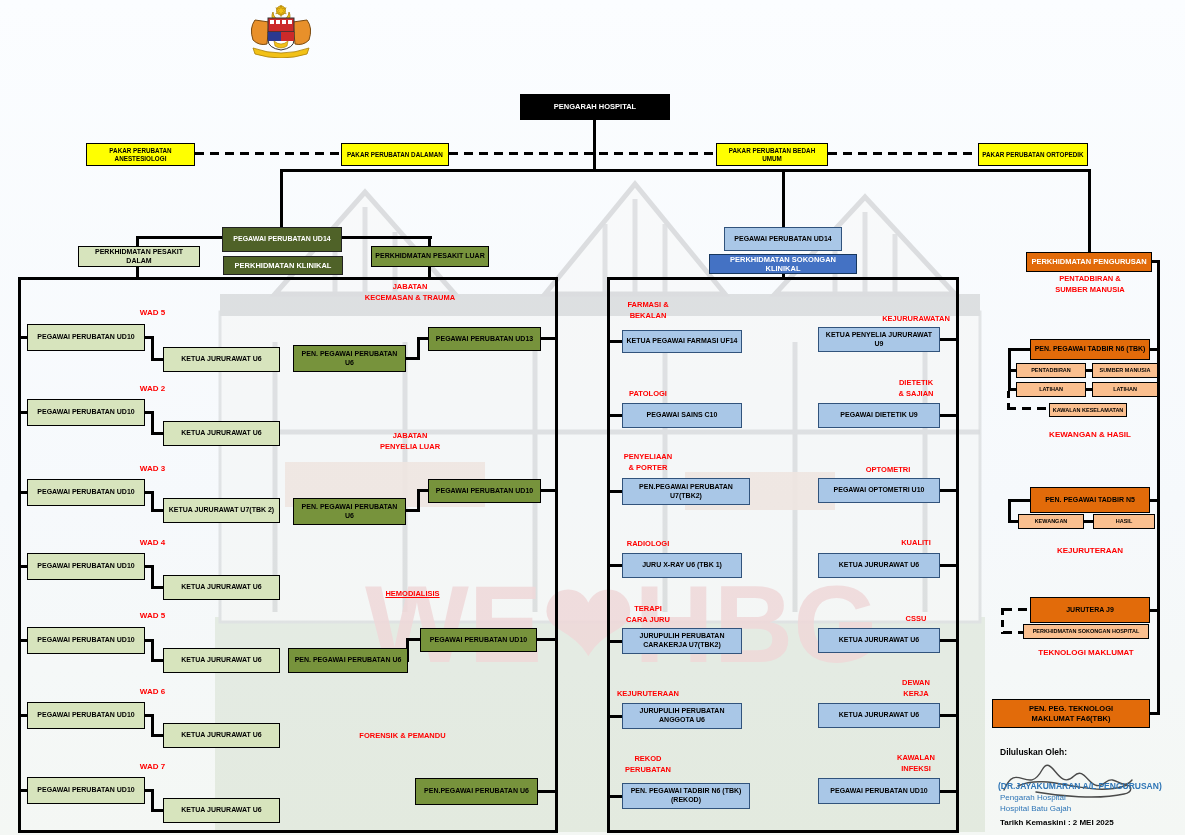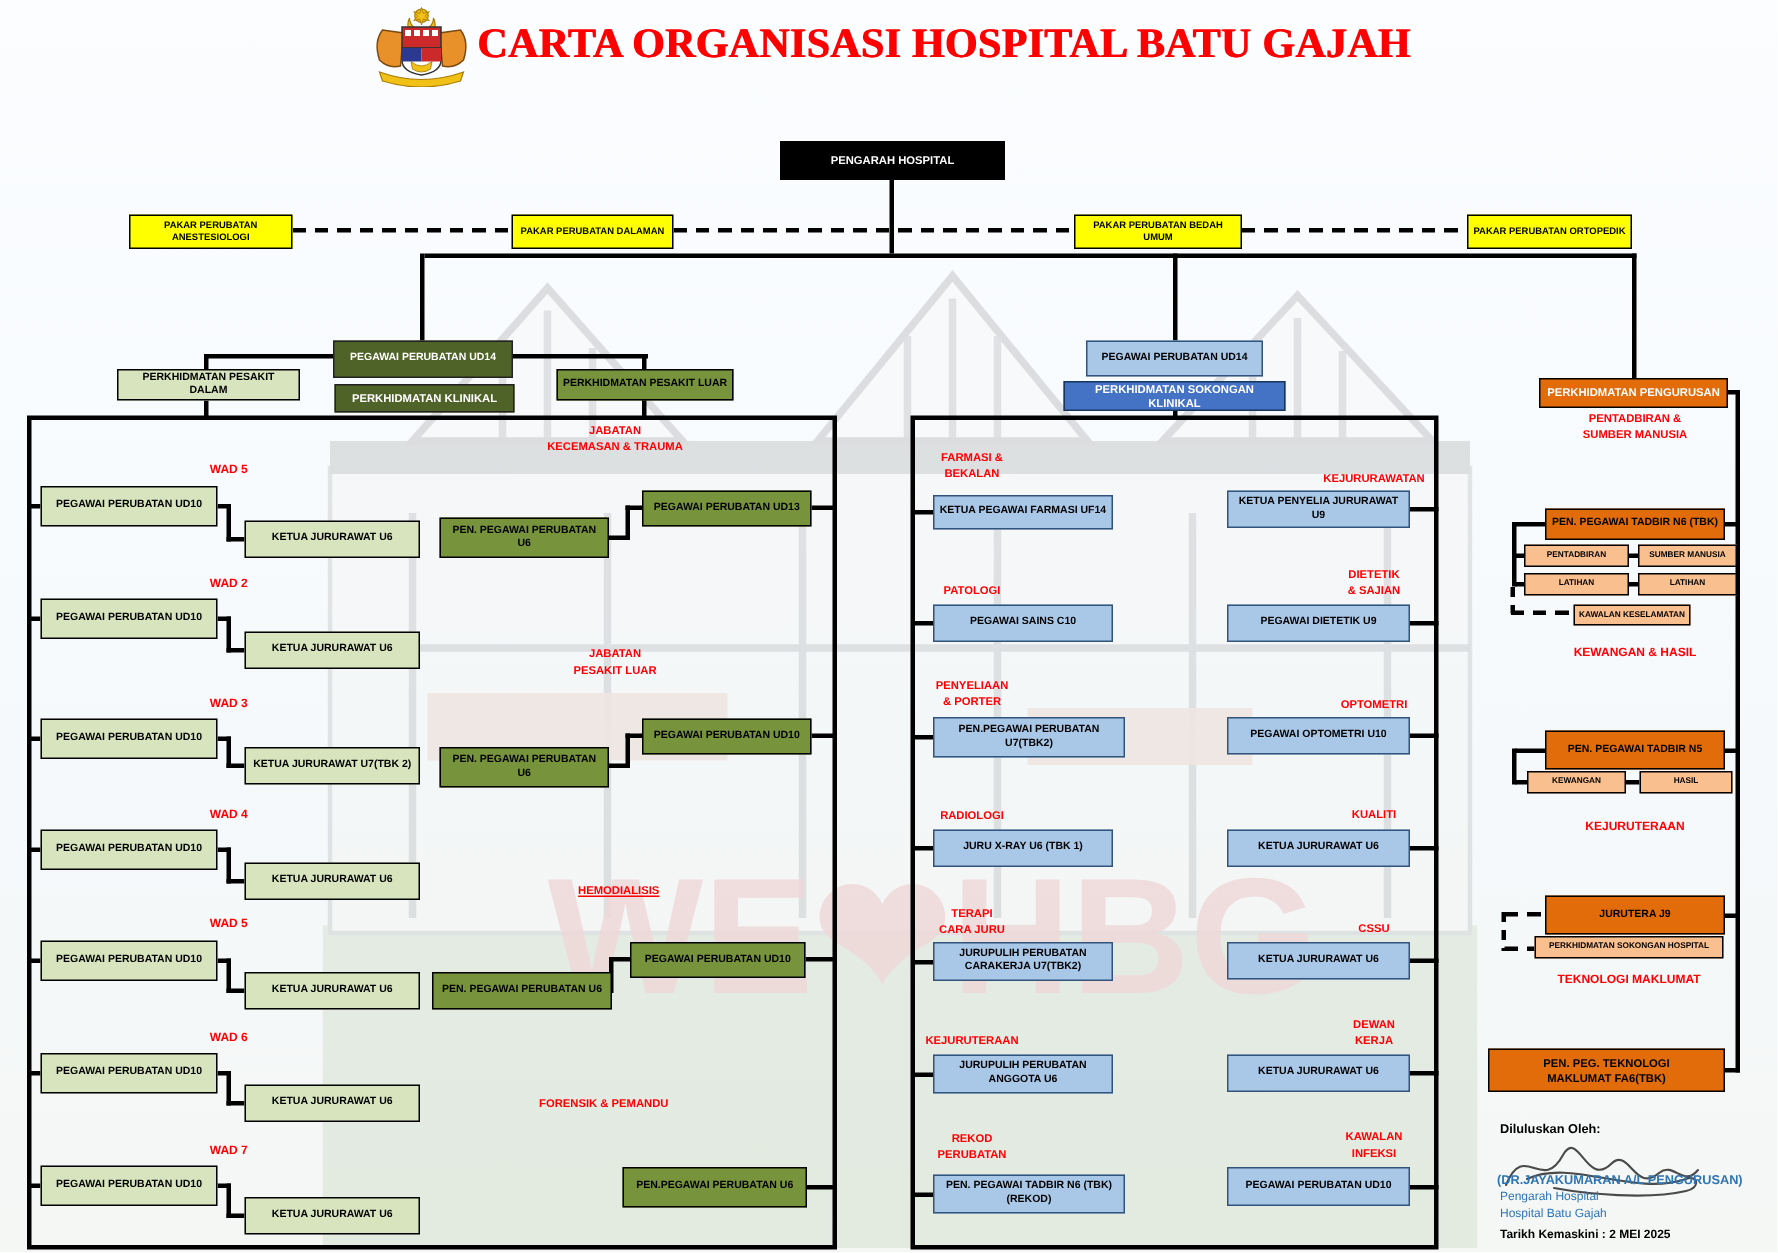--- a/index.html
+++ b/index.html
@@ -84,21 +84,20 @@
         <rect x="33" y="16" width="4" height="4"></rect>
         <rect x="39" y="16" width="4" height="4"></rect>
         <rect x="45" y="16" width="4" height="4"></rect>
       </g>
     <path d="M25 28 h26 v8 q0 8 -13 10 q-13 -2 -13 -10 z" fill="#fff" stroke="#333" stroke-width="1"></path>
     <rect x="25" y="28" width="13" height="9" fill="#2b3990"></rect>
     <rect x="38" y="28" width="13" height="9" fill="#cc2a2a"></rect>
     <path d="M31 37 q7 6 14 0 l-1 5 q-6 4 -12 0 z" fill="#f2c117" stroke="#a97d05" stroke-width=".6"></path>
     <path d="M10 44 q28 10 56 0 l-2 6 q-26 8 -52 0 z" fill="#f2c117" stroke="#a97d05" stroke-width=".8"></path>
   </svg>
-  <div id="title">CARTA ORGANISASI HOSPITAL BATU GAJAH</div>
 
   <div class="bx blackbx" style="left:520px;top:94px;width:150px;height:26px;">PENGARAH HOSPITAL</div>
   <i class="vl" style="left:593px;top:120px;height:49px;"></i>
   <i class="dh" style="left:195px;top:152px;width:146px;"></i>
   <i class="dh" style="left:449px;top:152px;width:267px;"></i>
   <i class="dh" style="left:828px;top:152px;width:150px;"></i>
   <div class="bx yellowbx" style="left:86px;top:143px;width:109px;height:23px;">PAKAR PERUBATAN ANESTESIOLOGI</div>
   <div class="bx yellowbx" style="left:341px;top:143px;width:108px;height:23px;">PAKAR PERUBATAN DALAMAN</div>
   <div class="bx yellowbx" style="left:716px;top:143px;width:112px;height:23px;">PAKAR PERUBATAN BEDAH UMUM</div>
   <div class="bx yellowbx" style="left:978px;top:143px;width:110px;height:23px;">PAKAR PERUBATAN ORTOPEDIK</div>
@@ -195,21 +194,21 @@
   </div>
   <i class="hl" style="left:541px;top:337px;width:17px;"></i>
   <div class="bx olive" style="left:428px;top:327px;width:113px;height:24px;">PEGAWAI PERUBATAN UD13</div>
   <i class="hl" style="left:417px;top:337px;width:11px;"></i>
   <i class="vl" style="left:417px;top:337px;height:23px;"></i>
   <i class="hl" style="left:406px;top:357px;width:13px;"></i>
   <div class="bx olive" style="left:293px;top:345px;width:113px;height:27px;">PEN. PEGAWAI PERUBATAN U6</div>
 
   <div class="redlbl" style="left:350px;top:431px;width:120px;">
     <div>JABATAN</div>
-      <div>PESAKIT LUAR</div>
+      <div>PENYELIA LUAR</div>
   </div>
   <i class="hl" style="left:541px;top:489px;width:17px;"></i>
   <div class="bx olive" style="left:428px;top:479px;width:113px;height:24px;">PEGAWAI PERUBATAN UD10</div>
   <i class="hl" style="left:417px;top:489px;width:11px;"></i>
   <i class="vl" style="left:417px;top:489px;height:23px;"></i>
   <i class="hl" style="left:406px;top:509px;width:13px;"></i>
   <div class="bx olive" style="left:293px;top:498px;width:113px;height:27px;">PEN. PEGAWAI PERUBATAN U6</div>
 
   <div class="redlbl" style="left:350px;top:589px;width:125px;text-decoration:underline;">HEMODIALISIS</div>
   <i class="hl" style="left:537px;top:638px;width:21px;"></i>
@@ -266,21 +265,21 @@
   <i class="hl" style="left:940px;top:338px;width:19px;"></i>
   <div class="bx lbluebx" style="left:818px;top:327px;width:122px;height:25px;">KETUA PENYELIA JURURAWAT U9</div>
 
   <div class="redlbl" style="left:866px;top:378px;width:100px;">
     <div>DIETETIK</div>
       <div>&amp; SAJIAN</div>
   </div>
   <i class="hl" style="left:940px;top:414px;width:19px;"></i>
   <div class="bx lbluebx" style="left:818px;top:403px;width:122px;height:25px;">PEGAWAI DIETETIK U9</div>
 
-  <div class="redlbl" style="left:866px;top:465px;width:100px;">OPTOMETRI</div>
+  <div class="redlbl" style="left:838px;top:465px;width:100px;">OPTOMETRI</div>
   <i class="hl" style="left:940px;top:489px;width:19px;"></i>
   <div class="bx lbluebx" style="left:818px;top:478px;width:122px;height:25px;">PEGAWAI OPTOMETRI U10</div>
 
   <div class="redlbl" style="left:866px;top:538px;width:100px;">KUALITI</div>
   <i class="hl" style="left:940px;top:564px;width:19px;"></i>
   <div class="bx lbluebx" style="left:818px;top:553px;width:122px;height:25px;">KETUA JURURAWAT U6</div>
 
   <div class="redlbl" style="left:866px;top:614px;width:100px;">CSSU</div>
   <i class="hl" style="left:940px;top:639px;width:19px;"></i>
   <div class="bx lbluebx" style="left:818px;top:628px;width:122px;height:25px;">KETUA JURURAWAT U6</div>

